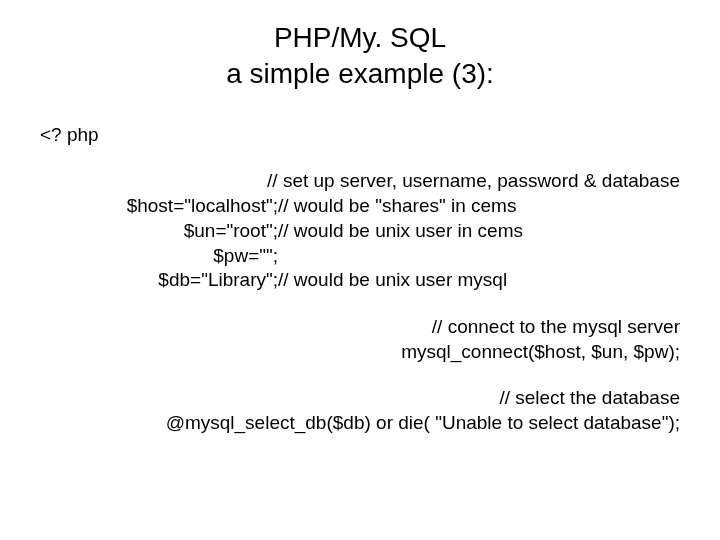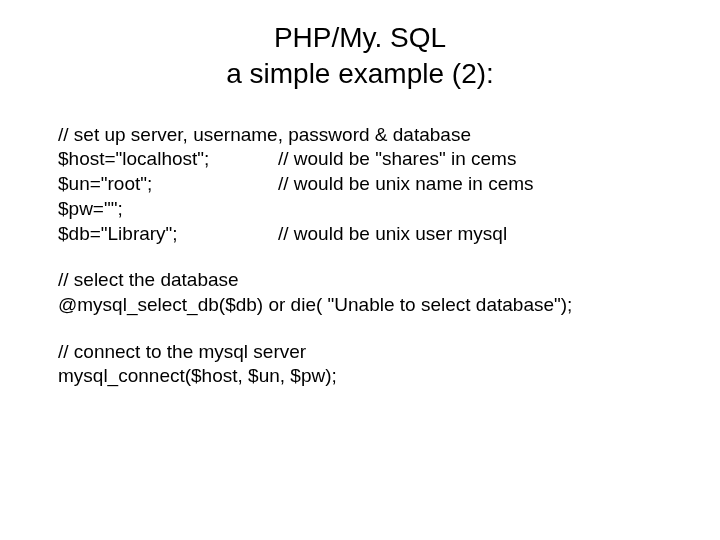--- a/index.html
+++ b/index.html
@@ -21,66 +21,68 @@
     .code-block {
       font-size: 19px;
       line-height: 1.3;
     }
     .open-tag {
       margin-bottom: 22px;
     }
     .section {
       margin-left: 18px;
       margin-bottom: 22px;
+      text-align: right;
     }
     .row {
       display: flex;
     }
     .col-left {
       width: 220px;
       white-space: pre;
     }
     .col-right {
       white-space: pre;
     }
     .single {
       white-space: pre;
     }
   </style>
 </head>
 <body>
 
 <div class="title">
   <span>PHP/My. SQL</span><br>
-  <span>a simple example (2):</span>
+  <span>a simple example (3):</span>
 </div>
 
 <div class="code-block">
+  <div class="open-tag single">&lt;? php</div>
 
   <div class="section">
     <div class="single">// set up server, username, password &amp; database</div>
     <div class="row">
       <span class="col-left">$host="localhost";</span>
       <span class="col-right">// would be "shares" in cems</span>
     </div>
     <div class="row">
       <span class="col-left">$un="root";</span>
-      <span class="col-right">// would be unix name in cems</span>
+      <span class="col-right">// would be unix user in cems</span>
     </div>
     <div class="row">
       <span class="col-left">$pw="";</span>
     </div>
     <div class="row">
       <span class="col-left">$db="Library";</span>
       <span class="col-right">// would be unix user mysql</span>
     </div>
   </div>
 
   <div class="section">
-    <div class="single">// select the database</div>
-    <div class="single">@mysql_select_db($db) or die( "Unable to select database");</div>
+    <div class="single">// connect to the mysql server</div>
+    <div class="single">mysql_connect($host, $un, $pw);</div>
   </div>
 
   <div class="section">
-    <div class="single">// connect to the mysql server</div>
-    <div class="single">mysql_connect($host, $un, $pw);</div>
+    <div class="single">// select the database</div>
+    <div class="single">@mysql_select_db($db) or die( "Unable to select database");</div>
   </div>
 </div>
 
 </body></html>

